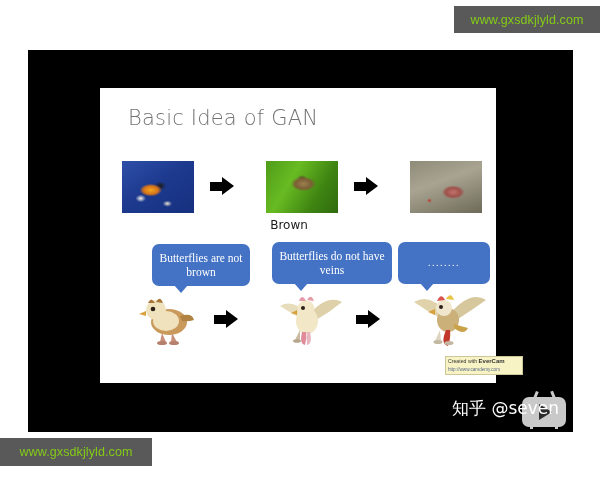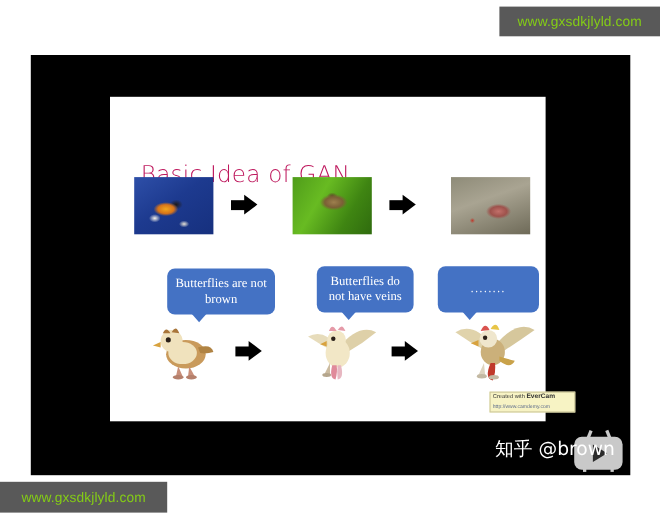--- a/index.html
+++ b/index.html
@@ -58,26 +58,25 @@
     width: 396px;
     height: 295px;
     background: #ffffff;
   }
 
   #slide-title {
     position: absolute;
     left: 28px;
     top: 18px;
     font-size: 21px;
-    color: #be185d;
+    color: #737373;
     font-weight: 300;
     font-family: "DejaVu Sans", sans-serif;
     letter-spacing: 0.2px;
     white-space: nowrap;
-    margin-top: 40px;
   }
 
   
   #butterfly-row {
     position: absolute;
     left: 22px;
     top: 73px;
     width: 360px;
     height: 56px;
   }
@@ -176,23 +175,23 @@
     border-right: 7px solid transparent;
     border-top: 8px solid #4472c4;
   }
   #callout-brown {
     left: 52px;
     top: 156px;
     width: 98px;
     height: 34px;
   }
   #callout-veins {
-    left: 188px;
+    left: 172px;
     top: 154px;
-    width: 88px;
+    width: 120px;
     height: 34px;
   }
   #callout-dots {
     left: 298px;
     top: 154px;
     width: 92px;
     height: 34px;
     letter-spacing: 1.5px;
     font-size: 10px;
   }
@@ -325,20 +324,21 @@
       <div class="photo" id="photo-butterfly-green"></div>
 
       <div class="arrow-black" id="arrow-photo-2">
         <div class="shaft"></div>
         <div class="head"></div>
       </div>
 
       <div class="photo" id="photo-leaf-veins"></div>
     </div>
 
+    <div class="caption" id="caption-brown">Brown</div>
 
     <div class="callout" id="callout-brown">Butterflies are not brown</div>
     <div class="callout" id="callout-veins">Butterflies do not have veins</div>
     <div class="callout" id="callout-dots">........</div>
 
     <div id="bird-row">
 
       <div class="bird" id="bird-stage-1">
         <svg width="62" height="62" viewBox="0 0 62 62">
           <ellipse cx="33" cy="34" rx="18" ry="13" fill="#c99a5b"></ellipse>
@@ -412,16 +412,16 @@
 
   <div id="play-overlay">
     <div class="ant-left"></div>
     <div class="ant-right"></div>
     <div class="tv-body"></div>
     <div class="leg-left"></div>
     <div class="leg-right"></div>
     <div class="tri"></div>
   </div>
 
-  <div id="zhihu-attribution">知乎 @brown</div>
+  <div id="zhihu-attribution">知乎 @seven</div>
 </div>
 
 <div class="watermark" id="watermark-bottom">www.gxsdkjlyld.com</div>
 
 </body></html>

